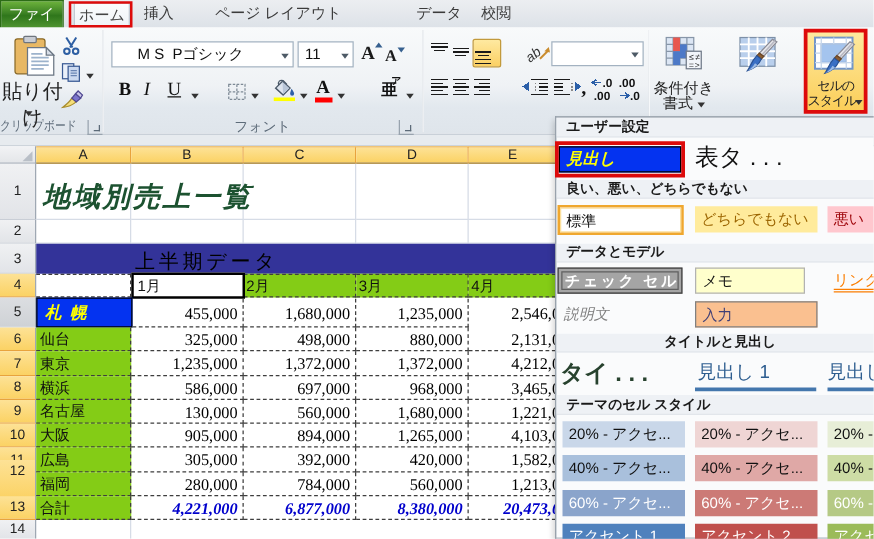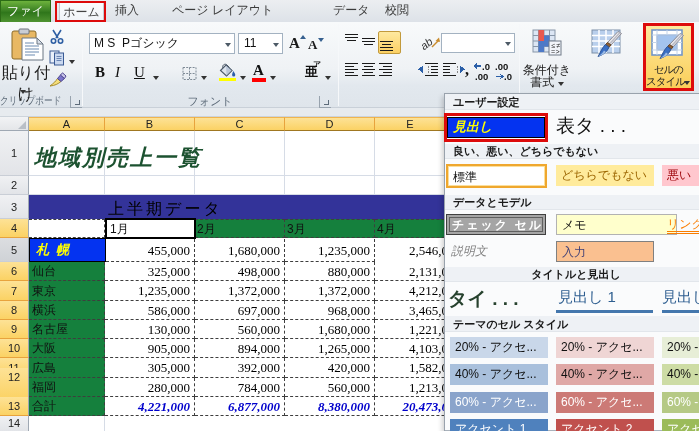--- a/index.html
+++ b/index.html
@@ -22,21 +22,21 @@
 
 #sheet{left:0;top:108px;width:699px;height:323px;background:#fff;}
 .colhdr{top:117px;height:14px;background:linear-gradient(#FDE296,#FBD264);border-right:1px solid #E8A33D;border-top:1px solid #F0B54F;border-bottom:1px solid #A07721;font-size:11px;color:#222;text-align:center;line-height:13px;}
 .rowhdr{left:0;width:29px;border-bottom:1px solid #C9CED6;border-right:1px solid #9FA8B3;font-size:11px;color:#222;text-align:center;}
 .rh-gray{background:linear-gradient(#F0F1F3,#E2E4E8);}
 .rh-gold{background:linear-gradient(#FDE296,#FBD264);border-bottom:1px solid #E8A33D;}
 .rh-sel{background:linear-gradient(#DCDEE1,#CFD2D6);}
 .cell{font-size:12px;color:#111;}
 .num{font-family:"Liberation Serif",serif;font-size:13px;text-align:right;padding-right:4px;color:#000;}
 .dotb{border-right:1px dashed #3e3e3e;border-bottom:1px dashed #3e3e3e;}
-.blue{background:#15803d;}
+.blue{background:#84cc16;}
 .grid{border-right:1px solid #D6DCE6;border-bottom:1px solid #D6DCE6;}
 
 #panel{left:444px;top:93px;width:255px;height:338px;background:#FAFBFC;border:1px solid #A9B2BC;border-right:none;box-shadow:-2px 3px 5px rgba(0,0,0,0.18);}
 .phead{left:444px;width:255px;background:#EEF1F5;font-size:11px;font-weight:bold;color:#1a1a1a;padding-left:9px;border-bottom:1px solid #E2E6EB;}
 .pitem{font-size:12px;height:21px;line-height:20px;padding-left:5px;overflow:hidden;white-space:nowrap;}
 .red{border:3px solid #DD0B0B;z-index:50;}
 </style></head>
 <body>
 <div id="stage">
 
@@ -87,21 +87,21 @@
 <div class="abs" style="left:69px;top:50px;"><span class="dd"></span></div>
 
 <svg class="abs" style="left:49px;top:72px;" width="18" height="17" viewBox="0 0 18 17">
   <path d="M1 14 C5 11 7 9 8.5 6.5 L12 9.5 C9 12 6 13.5 1 14 Z" fill="#F5DE7A" stroke="#A88D2E"></path>
   <path d="M8.5 6.5 L11.5 3 L15.5 6.5 L12 9.5 Z" fill="#7B74CC" stroke="#4F4791"></path>
   <path d="M11.5 3 L13.5 0.8 L17 4 L15.5 6.5 Z" fill="#C8C4E8" stroke="#4F4791"></path>
 </svg>
 
 <div class="abs glabel" style="left:90px;width:240px;">フォント</div>
 <div class="abs launcher" style="left:319px;top:96px;"></div>
-<div class="abs combo" style="left:89px;top:33px;width:146px;height:21px;line-height:19px;padding-left:4px;">M&nbsp;S&nbsp;&nbsp;Pゴシック<span class="ca"></span></div>
+<div class="abs combo" style="left:89px;top:33px;width:146px;height:21px;line-height:19px;padding-left:20px;">M&nbsp;S&nbsp;&nbsp;Pゴシック<span class="ca"></span></div>
 <div class="abs combo" style="left:238px;top:33px;width:45px;height:21px;line-height:19px;padding-left:5px;">11<span class="ca"></span></div>
 <div class="abs" style="left:289px;top:35px;font-family:'Liberation Serif';font-size:15px;font-weight:bold;color:#1a1a1a;">A<span style="display:inline-block;width:0;height:0;border-left:3px solid transparent;border-right:3px solid transparent;border-bottom:4px solid #36608F;position:relative;top:-9px;left:0px;"></span></div>
 <div class="abs" style="left:308px;top:37px;font-family:'Liberation Serif';font-size:13px;font-weight:bold;color:#1a1a1a;">A<span style="display:inline-block;width:0;height:0;border-left:3px solid transparent;border-right:3px solid transparent;border-top:4px solid #36608F;position:relative;top:-7px;left:1px;"></span></div>
 <div class="abs" style="left:95px;top:64px;font-family:'Liberation Serif';font-size:15px;font-weight:bold;color:#111;">B</div>
 <div class="abs" style="left:115px;top:64px;font-family:'Liberation Serif';font-size:15px;font-style:italic;color:#111;">I</div>
 <div class="abs" style="left:134px;top:64px;font-family:'Liberation Serif';font-size:15px;text-decoration:underline;color:#111;">U</div>
 <div class="abs" style="left:153px;top:66px;"><span class="dd"></span></div>
 
 <svg class="abs" style="left:182px;top:66px;" width="15" height="15" viewBox="0 0 15 15">
   <g stroke="#7E8A96" stroke-width="1" fill="none" stroke-dasharray="2,1.2">
@@ -321,21 +321,21 @@
 <div class="abs" id="panel"></div>
 <div class="abs phead" style="top:94px;height:16px;line-height:16px;">ユーザー設定</div>
 <div class="abs" style="left:447px;top:117px;width:98px;height:21px;background:#0433F0;border:1.5px solid #000;color:#FFFF00;font-style:italic;font-weight:bold;font-size:13px;line-height:18px;padding-left:5px;">見出し</div>
 <div class="abs" style="left:556px;top:113px;width:120px;font-size:19px;color:#111;">表タ . . .</div>
 <div class="abs phead" style="top:144px;height:15px;line-height:15px;">良い、悪い、どちらでもない</div>
 <div class="abs pitem" style="left:446px;top:164px;width:101px;height:24px;line-height:22px;background:#fff;border:2px solid #EFA72E;box-shadow:0 0 0 1px #FBDF9C inset;color:#111;">標準</div>
 <div class="abs pitem" style="left:556px;top:165px;width:98px;background:#FFEB9C;color:#9C6500;">どちらでもない</div>
 <div class="abs pitem" style="left:662px;top:165px;width:37px;background:#FFC7CE;color:#9C0006;">悪い</div>
 <div class="abs phead" style="top:195px;height:15px;line-height:15px;">データとモデル</div>
 <div class="abs pitem" style="left:446px;top:214px;width:100px;background:#A5A5A5;color:#fff;font-weight:bold;letter-spacing:2px;border:1px solid #3F3F3F;box-shadow:0 0 0 2px #A5A5A5 inset, 0 0 0 3px #5f5f5f inset;">チェック セル</div>
-<div class="abs pitem" style="left:556px;top:214px;width:121px;background:#FFFFCC;border:1px solid #B2B2B2;color:#111;">メモ</div>
+<div class="abs pitem" style="left:556px;top:214px;width:88px;background:#FFFFCC;border:1px solid #B2B2B2;color:#111;">メモ</div>
 <div class="abs pitem" style="left:662px;top:214px;width:37px;color:#FA7D00;border-bottom:none;"><span style="border-bottom:3px double #FA7D00;">リンク</span></div>
 <div class="abs pitem" style="left:446px;top:241px;width:100px;color:#7F7F7F;font-style:italic;">説明文</div>
 <div class="abs pitem" style="left:556px;top:241px;width:98px;background:#FAC090;border:1px solid #808080;color:#3F3F76;">入力</div>
 <div class="abs phead" style="top:267px;height:15px;line-height:15px;text-align:center;">タイトルと見出し</div>
 <div class="abs" style="left:448px;top:286px;width:100px;font-size:19px;font-weight:bold;color:#27422E;">タイ . . .</div>
 <div class="abs" style="left:556px;top:288px;width:97px;font-size:15px;color:#2E5E90;border-bottom:3px solid #4477AD;padding-bottom:3px;padding-left:2px;">見出し 1</div>
 <div class="abs" style="left:662px;top:288px;width:37px;font-size:15px;color:#2E5E90;border-bottom:3px solid #4477AD;padding-bottom:3px;overflow:hidden;white-space:nowrap;">見出し 2</div>
 <div class="abs phead" style="top:316px;height:16px;line-height:16px;">テーマのセル スタイル</div>
 <div class="abs pitem" style="left:450px;top:337px;width:98px;background:#C9D7E9;color:#111;">20% - アクセ...</div>
 <div class="abs pitem" style="left:556px;top:337px;width:98px;background:#EFD5D4;color:#111;">20% - アクセ...</div>

